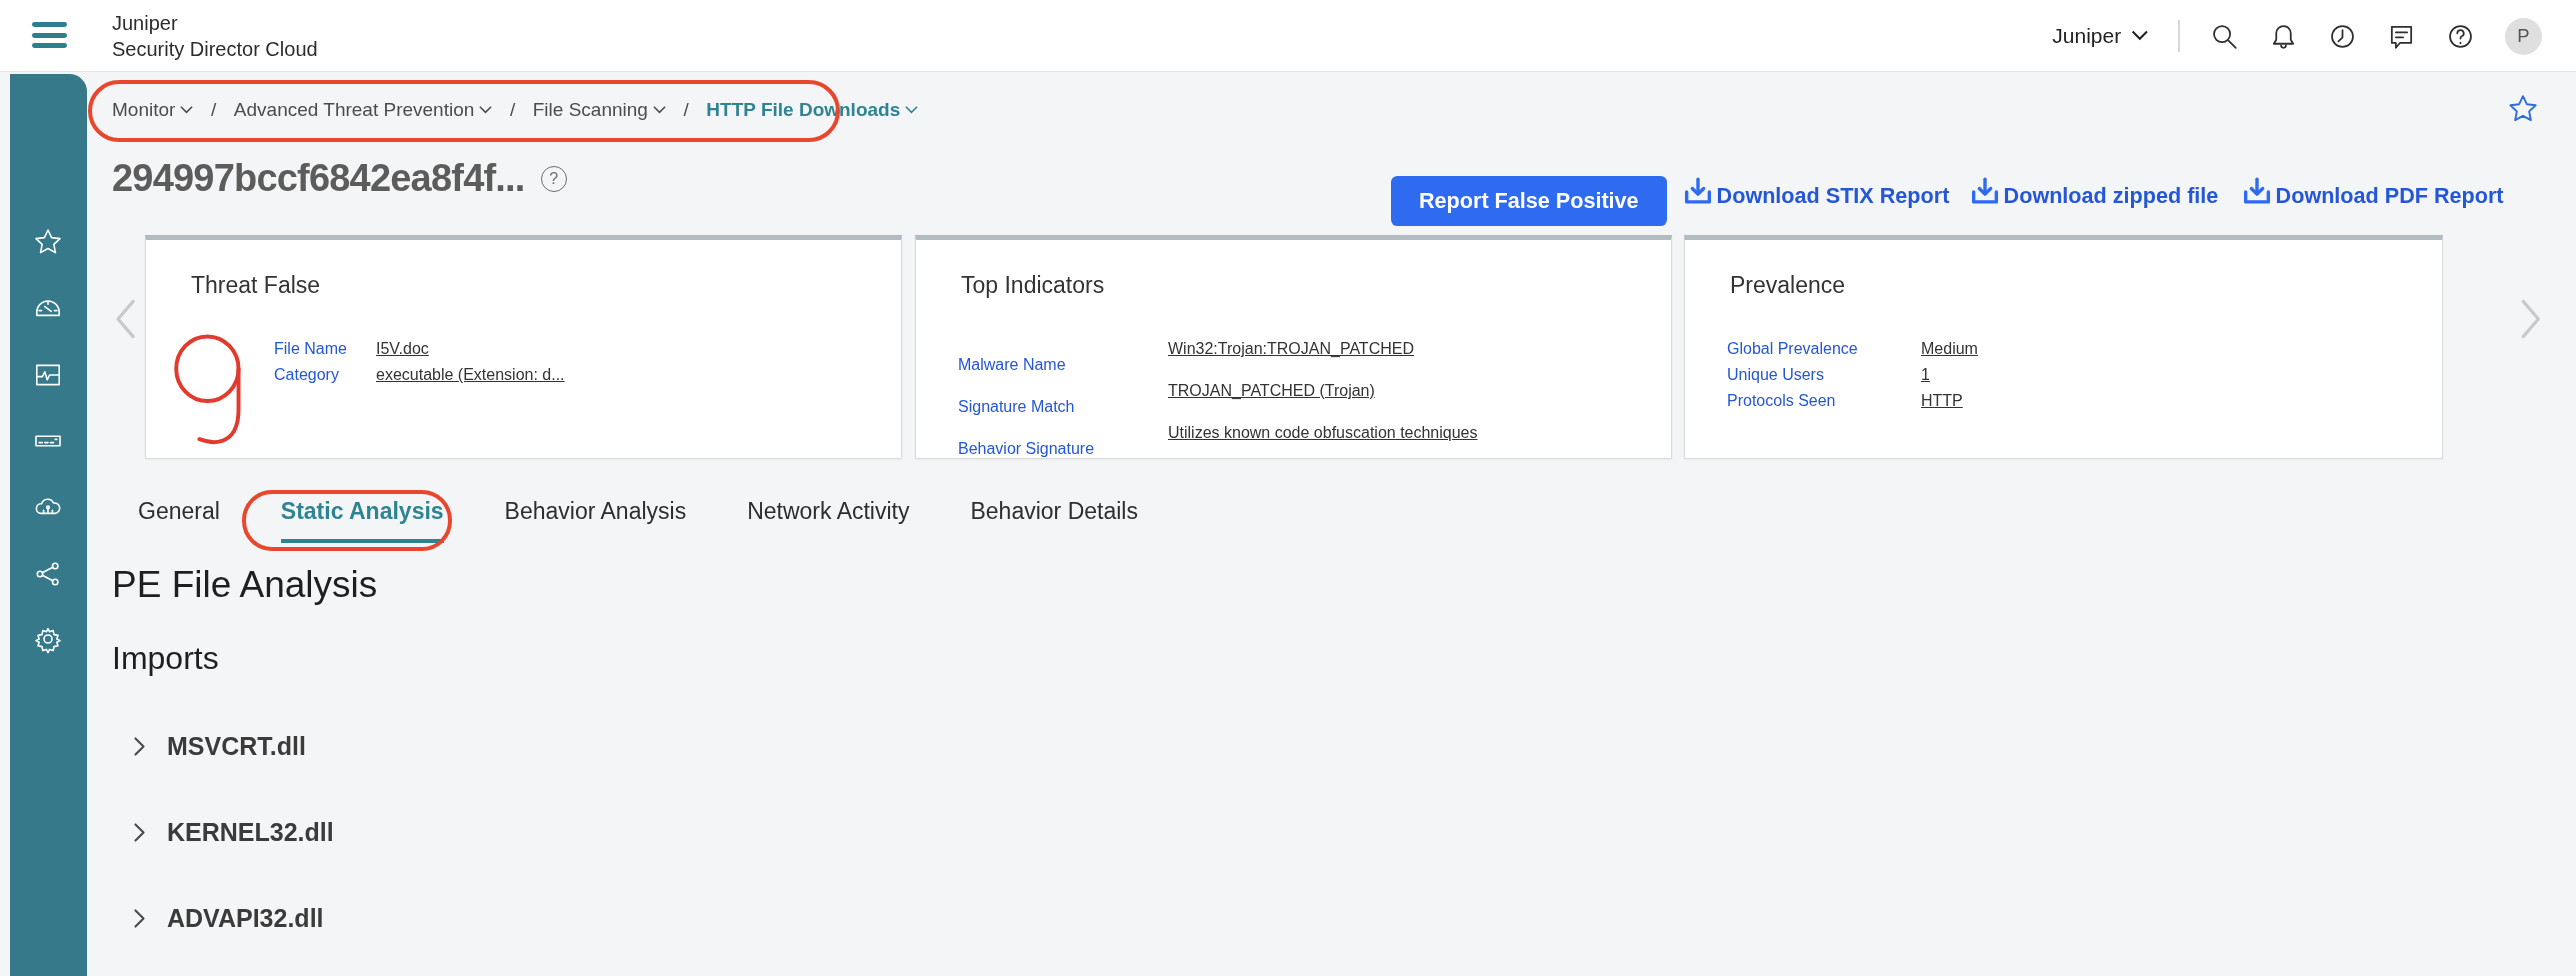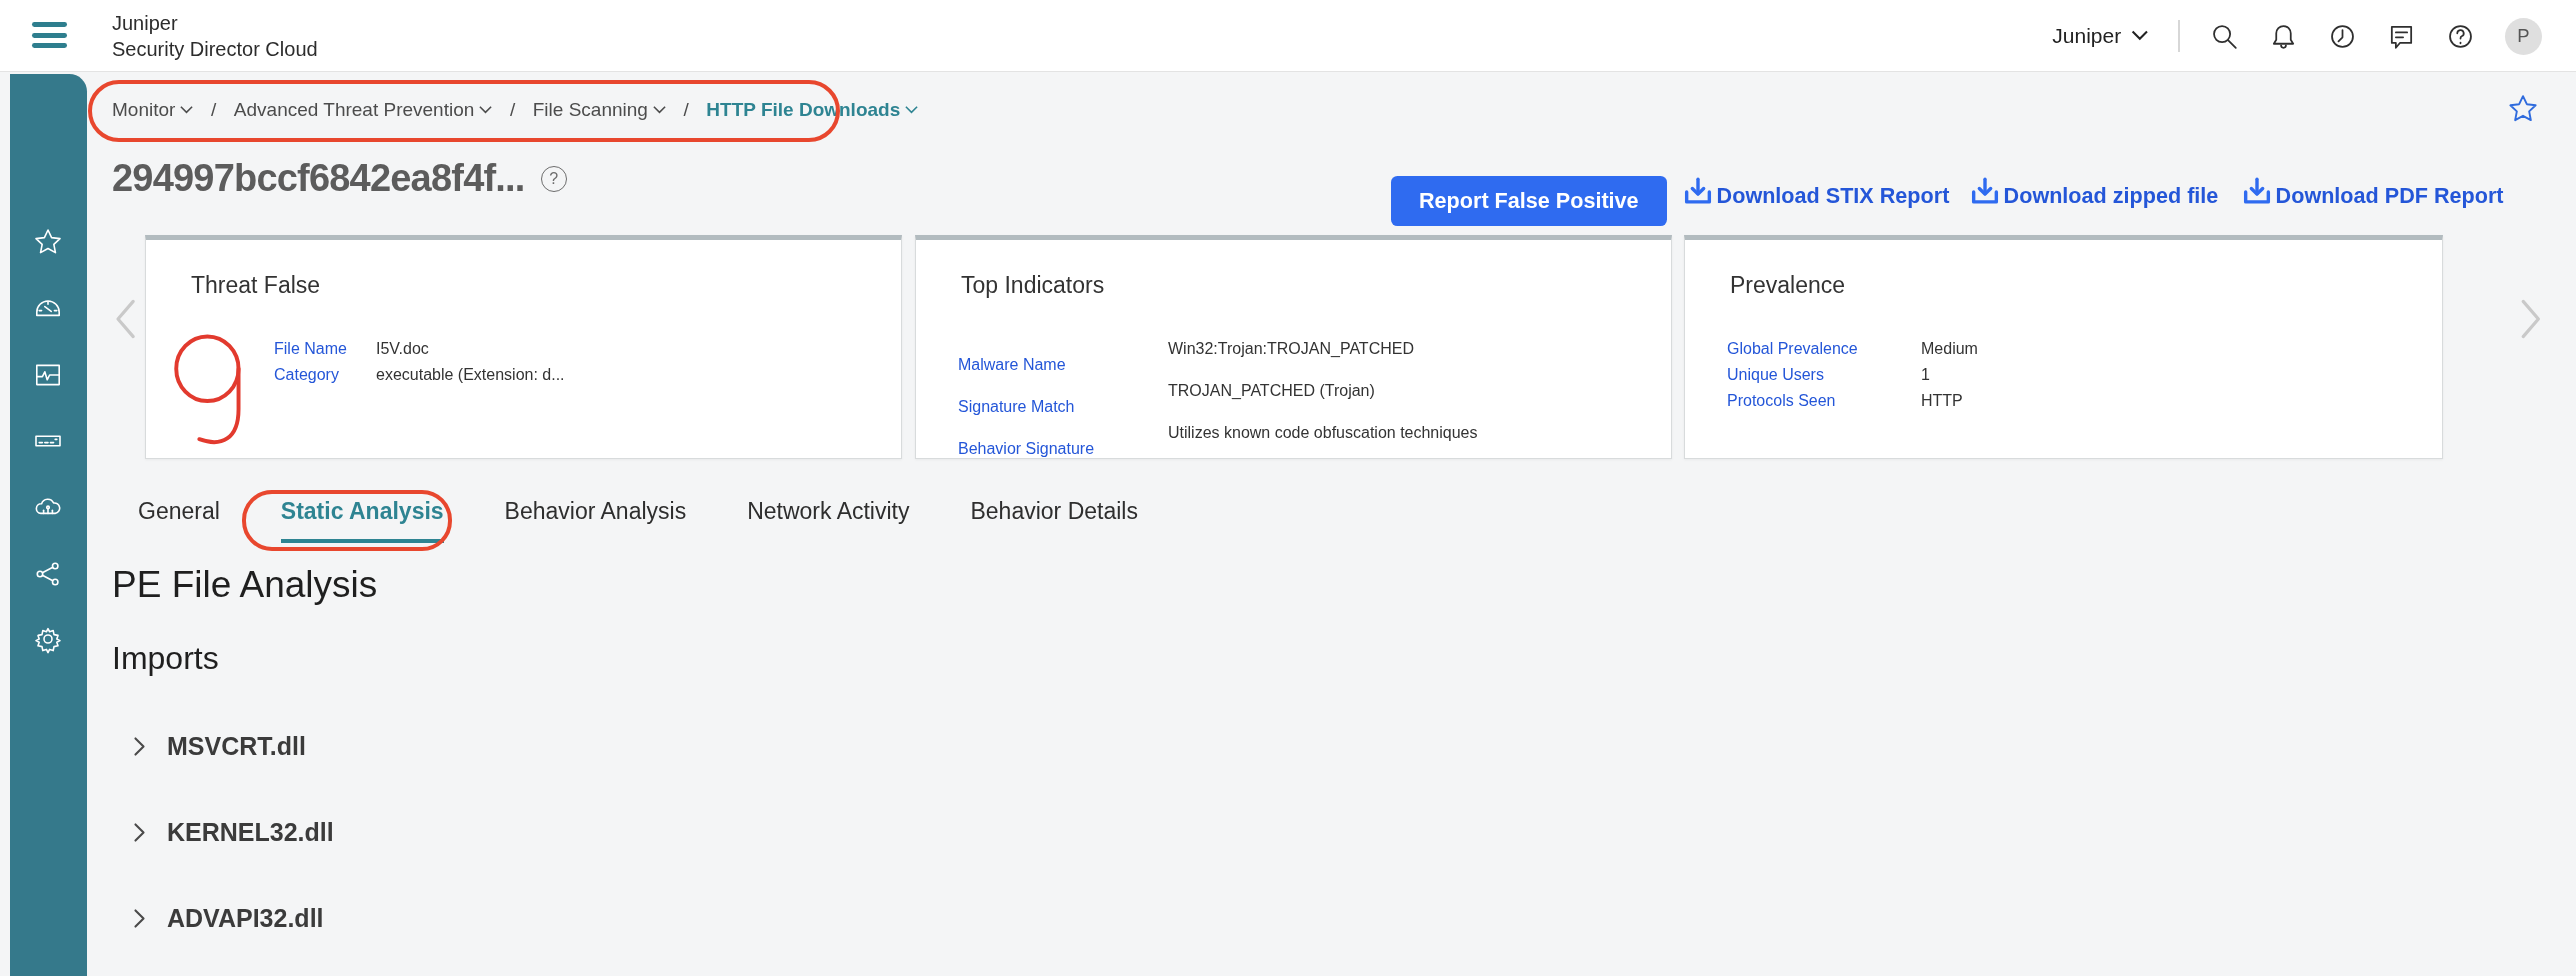--- a/index.html
+++ b/index.html
@@ -78,21 +78,21 @@
   #card-prevalence{left:1684px;width:759px;}
   .card-title{position:absolute;left:45px;top:32px;font-size:23px;color:#333;}
   .card-rows{position:absolute;top:96px;font-size:16px;line-height:26px;}
   #card-threat .card-rows{left:128px;}
   #card-indicators .card-rows,#card-prevalence .card-rows{left:42px;}
   .crow{display:flex;}
   .crow .lbl{color:var(--link);flex:none;}
   #card-threat .lbl{width:102px;}
   #card-indicators .lbl{width:210px;margin-top:16px;}
   #card-prevalence .lbl{width:194px;}
-  .crow .val{color:#333;}
+  .crow .val{color:#333;text-decoration:underline;}
   .threat-score{position:absolute;left:22.4px;top:93px;}
   .threat-score svg{stroke:var(--threat);fill:none;stroke-width:3.4;stroke-linecap:round;}
 
   
   .tabs{position:absolute;left:138px;top:498px;display:flex;gap:61px;font-size:23px;color:#2e2e2e;z-index:2;}
   .tab{padding-bottom:14.4px;cursor:pointer;border-bottom:4.8px solid transparent;}
   .tab.active{color:var(--teal-text);font-weight:bold;border-bottom-color:var(--teal-text);}
 
   
   .pe-heading{position:absolute;left:112px;top:564px;font-size:37px;font-weight:500;color:#1f1f1f;z-index:1;}

